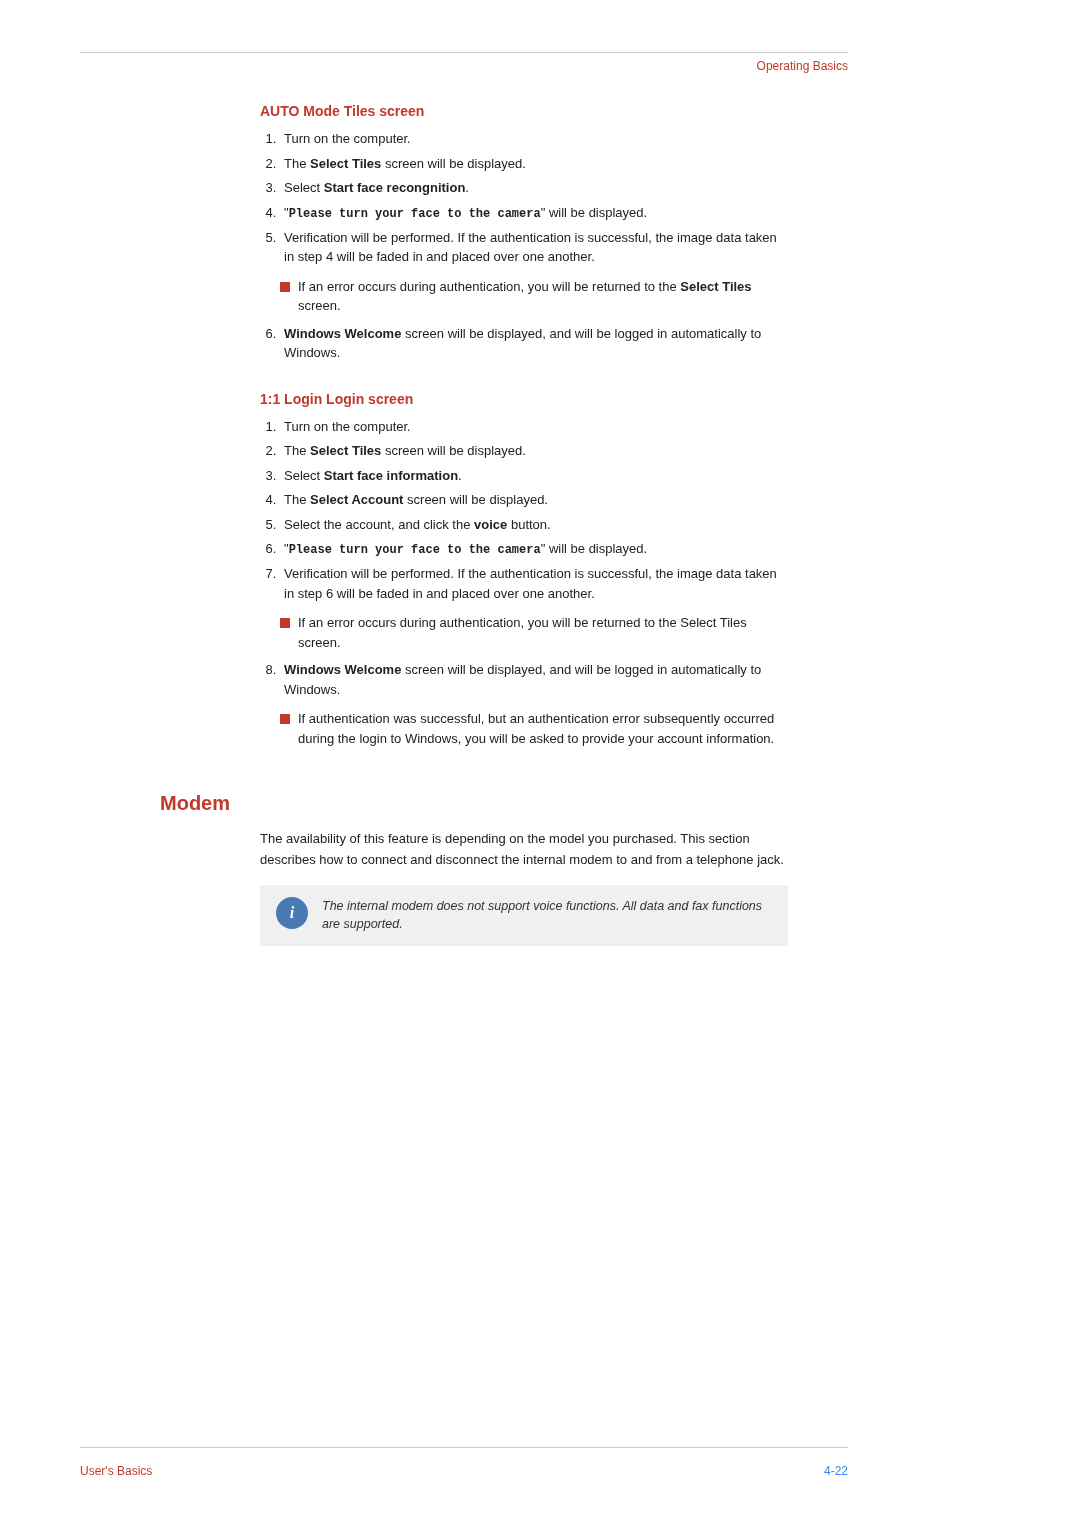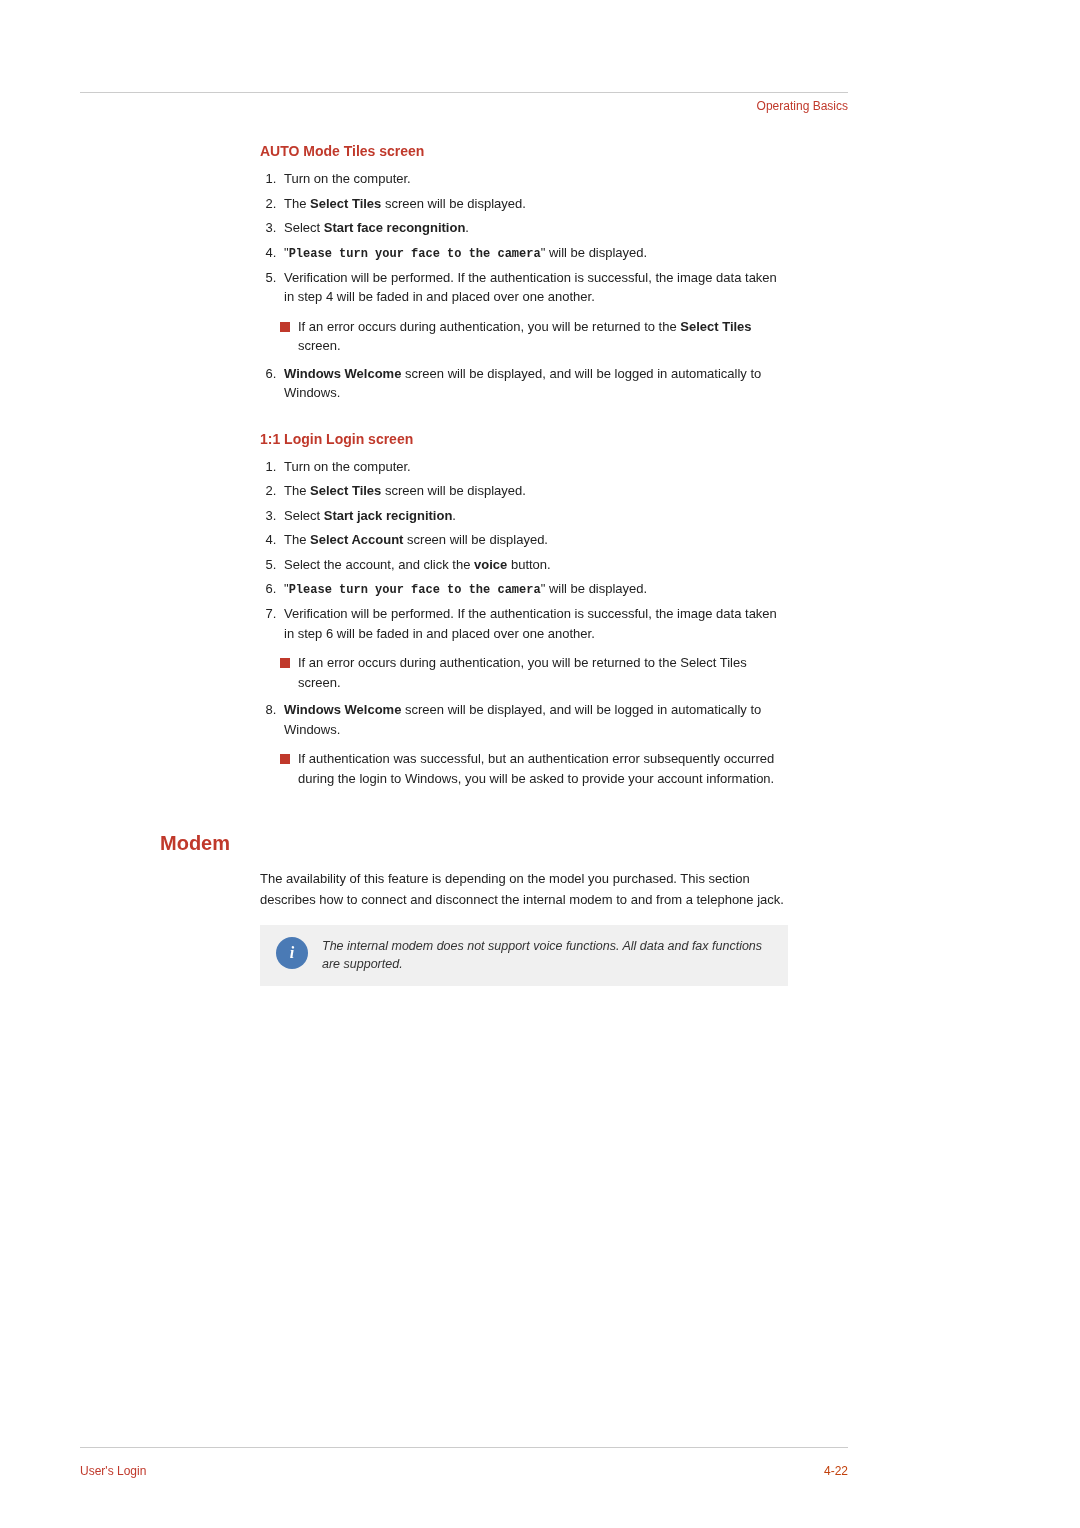--- a/index.html
+++ b/index.html
@@ -14,21 +14,21 @@
       font-size: 13px;
       color: #222222;
       width: 1080px;
       min-height: 1528px;
       position: relative;
     }
 
     .page {
       width: 928px;
       min-height: 1528px;
-      padding: 92px 80px 80px 80px;
+      padding: 52px 80px 80px 80px;
       position: relative;
     }
 
     
     .header-rule {
       border: none;
       border-top: 1px solid #cccccc;
       margin-bottom: 6px;
     }
 
@@ -158,21 +158,21 @@
       padding-top: 8px;
       margin-top: 8px;
       font-size: 12px;
     }
 
     .footer-left {
       color: #c0392b;
     }
 
     .footer-right {
-      color: #c2410c;
+      color: #3b82f6;
     }
 
     .section-gap-large {
       margin-bottom: 28px;
     }
 
     .modem-content {
       margin-top: 6px;
       margin-left: 180px;
       margin-right: 60px;
@@ -239,21 +239,21 @@
     <div class="section-title">1:1 Login Login screen</div>
 
     <ol>
       <li>
         Turn on the computer.
       </li>
       <li>
         The <span class="bold">Select Tiles</span> screen will be displayed.
       </li>
       <li>
-        Select <span class="bold">Start jack recignition</span>.
+        Select <span class="bold">Start face information</span>.
       </li>
       <li>
         The <span class="bold">Select Account</span> screen will be displayed.
       </li>
       <li>
         Select the account, and click the <span class="bold">voice</span> button.
       </li>
       <li>
         "<span class="mono">Please turn your face to the camera</span>" will be displayed.
       </li>
@@ -294,18 +294,18 @@
       <div class="info-icon">
         <span>i</span>
       </div>
       <div class="info-text">The internal modem does not support voice functions. All data and fax functions are supported.</div>
     </div>
   </div>
 
   <div class="page-bottom">
     <hr class="footer-rule">
     <div class="footer">
-      <span class="footer-left">User's Login</span>
+      <span class="footer-left">User's Basics</span>
       <span class="footer-right">4-22</span>
     </div>
   </div>
 
 </div>
 
 </body></html>

